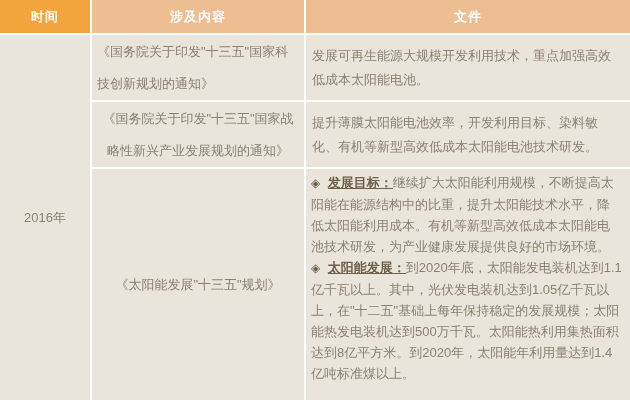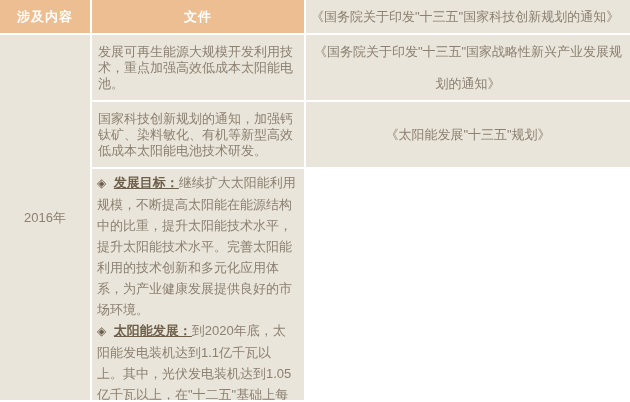--- a/index.html
+++ b/index.html
@@ -44,21 +44,21 @@
     display: flex;
     align-items: center;
     line-height: 32px;
     padding: 0 5px;
   }
   .doc-cell.align-left { text-align: left; justify-content: flex-start; }
   .doc-cell.align-center { text-align: center; justify-content: center; }
   .content-cell {
     display: flex;
     align-items: center;
-    line-height: 16px;
+    line-height: 24px;
     padding: 0 8px 0 6px;
   }
   .content-cell-goals {
     display: block;
     line-height: 21px;
     padding: 3px 8px 0 5px;
   }
   .goal-para { margin: 0; }
   .goal-bullet {
     color: var(--emphasis, #6e5f4b);
@@ -69,41 +69,42 @@
     color: var(--emphasis, #6e5f4b);
     font-weight: bold;
     text-decoration: underline;
   }
 </style>
 </head>
 <body>
 
 <div class="policy-table">
 
+  <div class="cell header h-time">时间</div>
 
   <div class="cell header">涉及内容</div>
 
   <div class="cell header">文件</div>
 
   <div class="cell body-cell time-cell">2016年</div>
 
   <div class="cell body-cell doc-cell align-left">《国务院关于印发"十三五"国家科技创新规划的通知》</div>
 
   <div class="cell body-cell content-cell">发展可再生能源大规模开发利用技术，重点加强高效低成本太阳能电池。</div>
 
   <div class="cell body-cell doc-cell align-center">《国务院关于印发"十三五"国家战略性新兴产业发展规划的通知》</div>
 
-  <div class="cell body-cell content-cell">国家科技创新规划的通知，加强钙钛矿、染料敏化、有机等新型高效低成本太阳能电池技术研发。</div>
+  <div class="cell body-cell content-cell">提升薄膜太阳能电池效率，开发利用目标、染料敏化、有机等新型高效低成本太阳能电池技术研发。</div>
 
   <div class="cell body-cell doc-cell align-center">《太阳能发展"十三五"规划》</div>
 
   <div class="cell body-cell content-cell-goals">
     <p class="goal-para">
       <span class="goal-bullet">◈</span>
-      <span class="goal-label">发展目标：</span><span>继续扩大太阳能利用规模，不断提高太阳能在能源结构中的比重，提升太阳能技术水平，提升太阳能技术水平。完善太阳能利用的技术创新和多元化应用体系，为产业健康发展提供良好的市场环境。</span>
+      <span class="goal-label">发展目标：</span><span>继续扩大太阳能利用规模，不断提高太阳能在能源结构中的比重，提升太阳能技术水平，降低太阳能利用成本。有机等新型高效低成本太阳能电池技术研发，为产业健康发展提供良好的市场环境。</span>
     </p>
     <p class="goal-para">
       <span class="goal-bullet">◈</span>
       <span class="goal-label">太阳能发展：</span><span>到2020年底，太阳能发电装机达到1.1亿千瓦以上。其中，光伏发电装机达到1.05亿千瓦以上，在"十二五"基础上每年保持稳定的发展规模；太阳能热发电装机达到500万千瓦。太阳能热利用集热面积达到8亿平方米。到2020年，太阳能年利用量达到1.4亿吨标准煤以上。</span>
     </p>
   </div>
 
 </div>
 
 </body></html>

